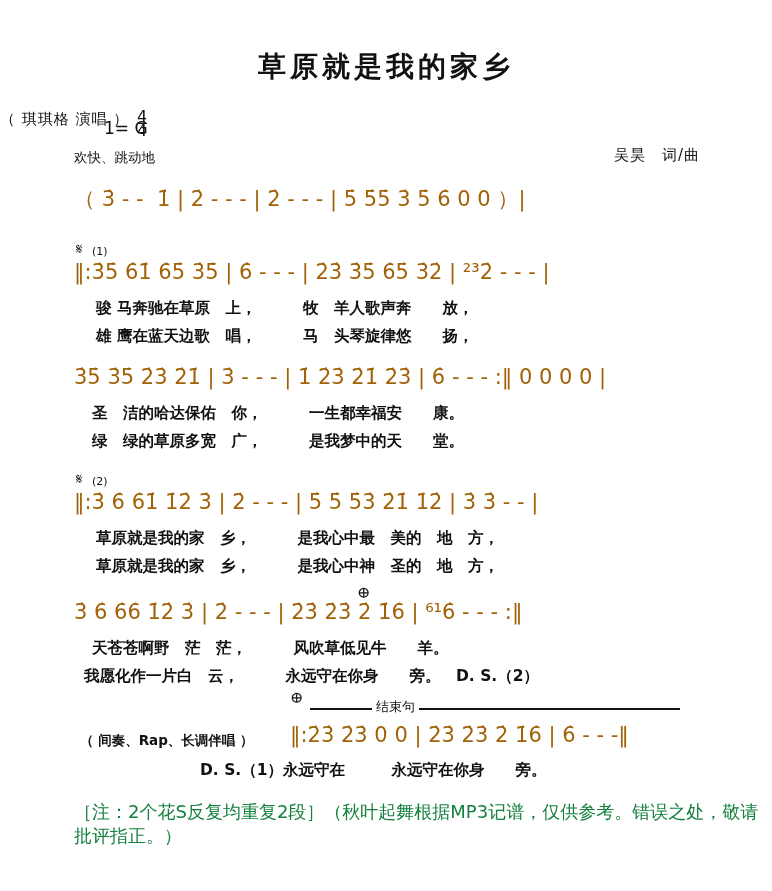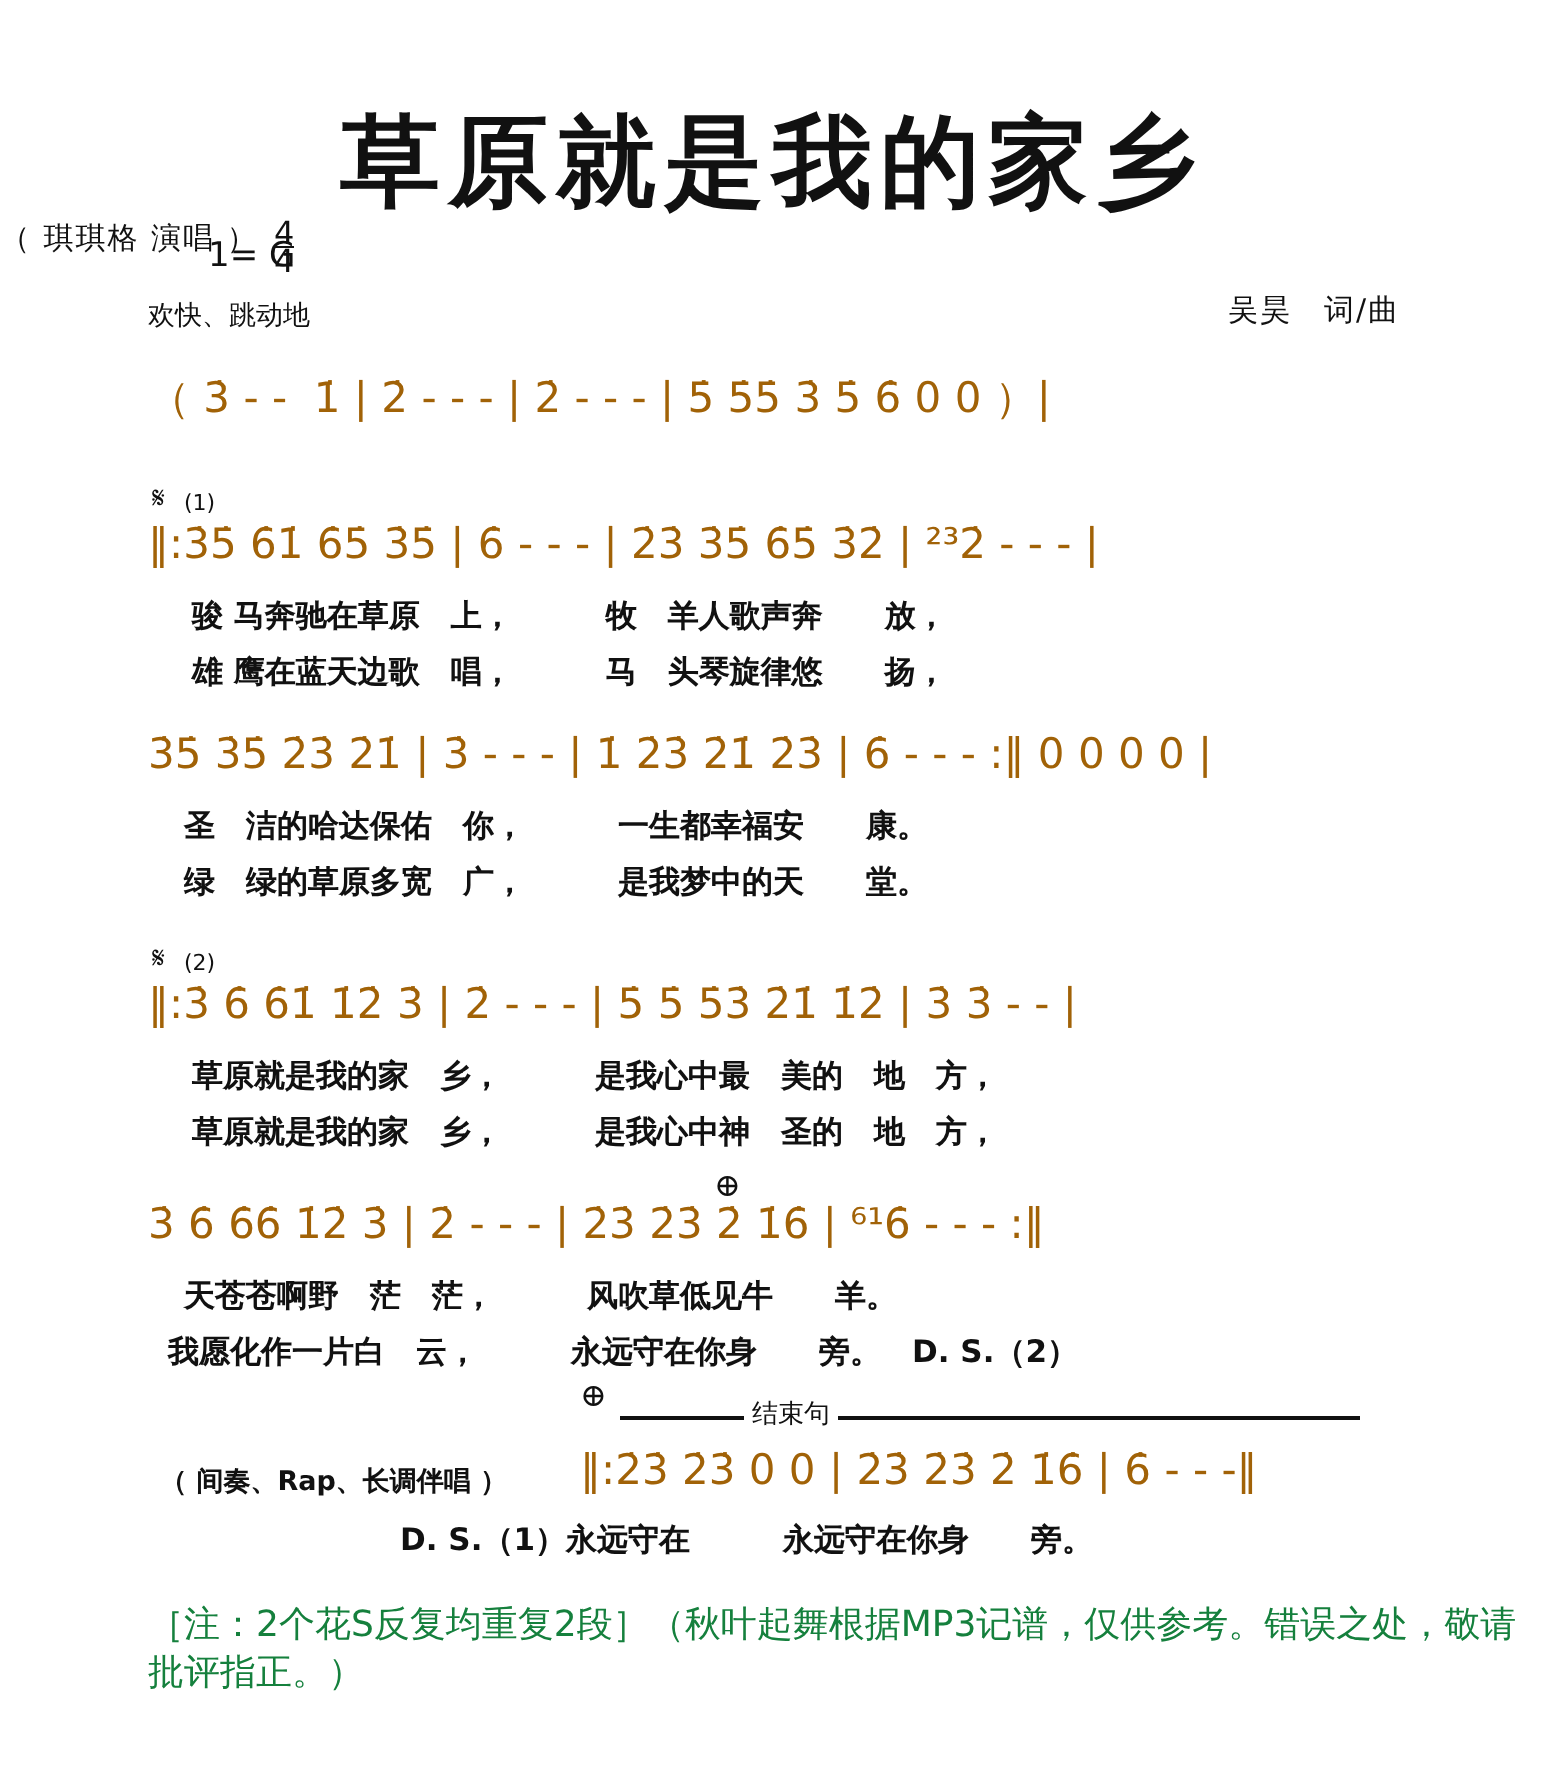--- a/index.html
+++ b/index.html
@@ -21,21 +21,21 @@
     height: 891px;
   }
 
   
   .title {
     position: absolute;
     top: 48px;
     left: 0;
     width: 772px;
     text-align: center;
-    font-size: 50px;
+    font-size: 28px;
     font-weight: bold;
     letter-spacing: 4px;
     color: #111;
     font-family: "DejaVu Sans", sans-serif;
   }
   .singer {
     position: absolute;
     top: 110px;
     left: 0;
     width: 772px;

